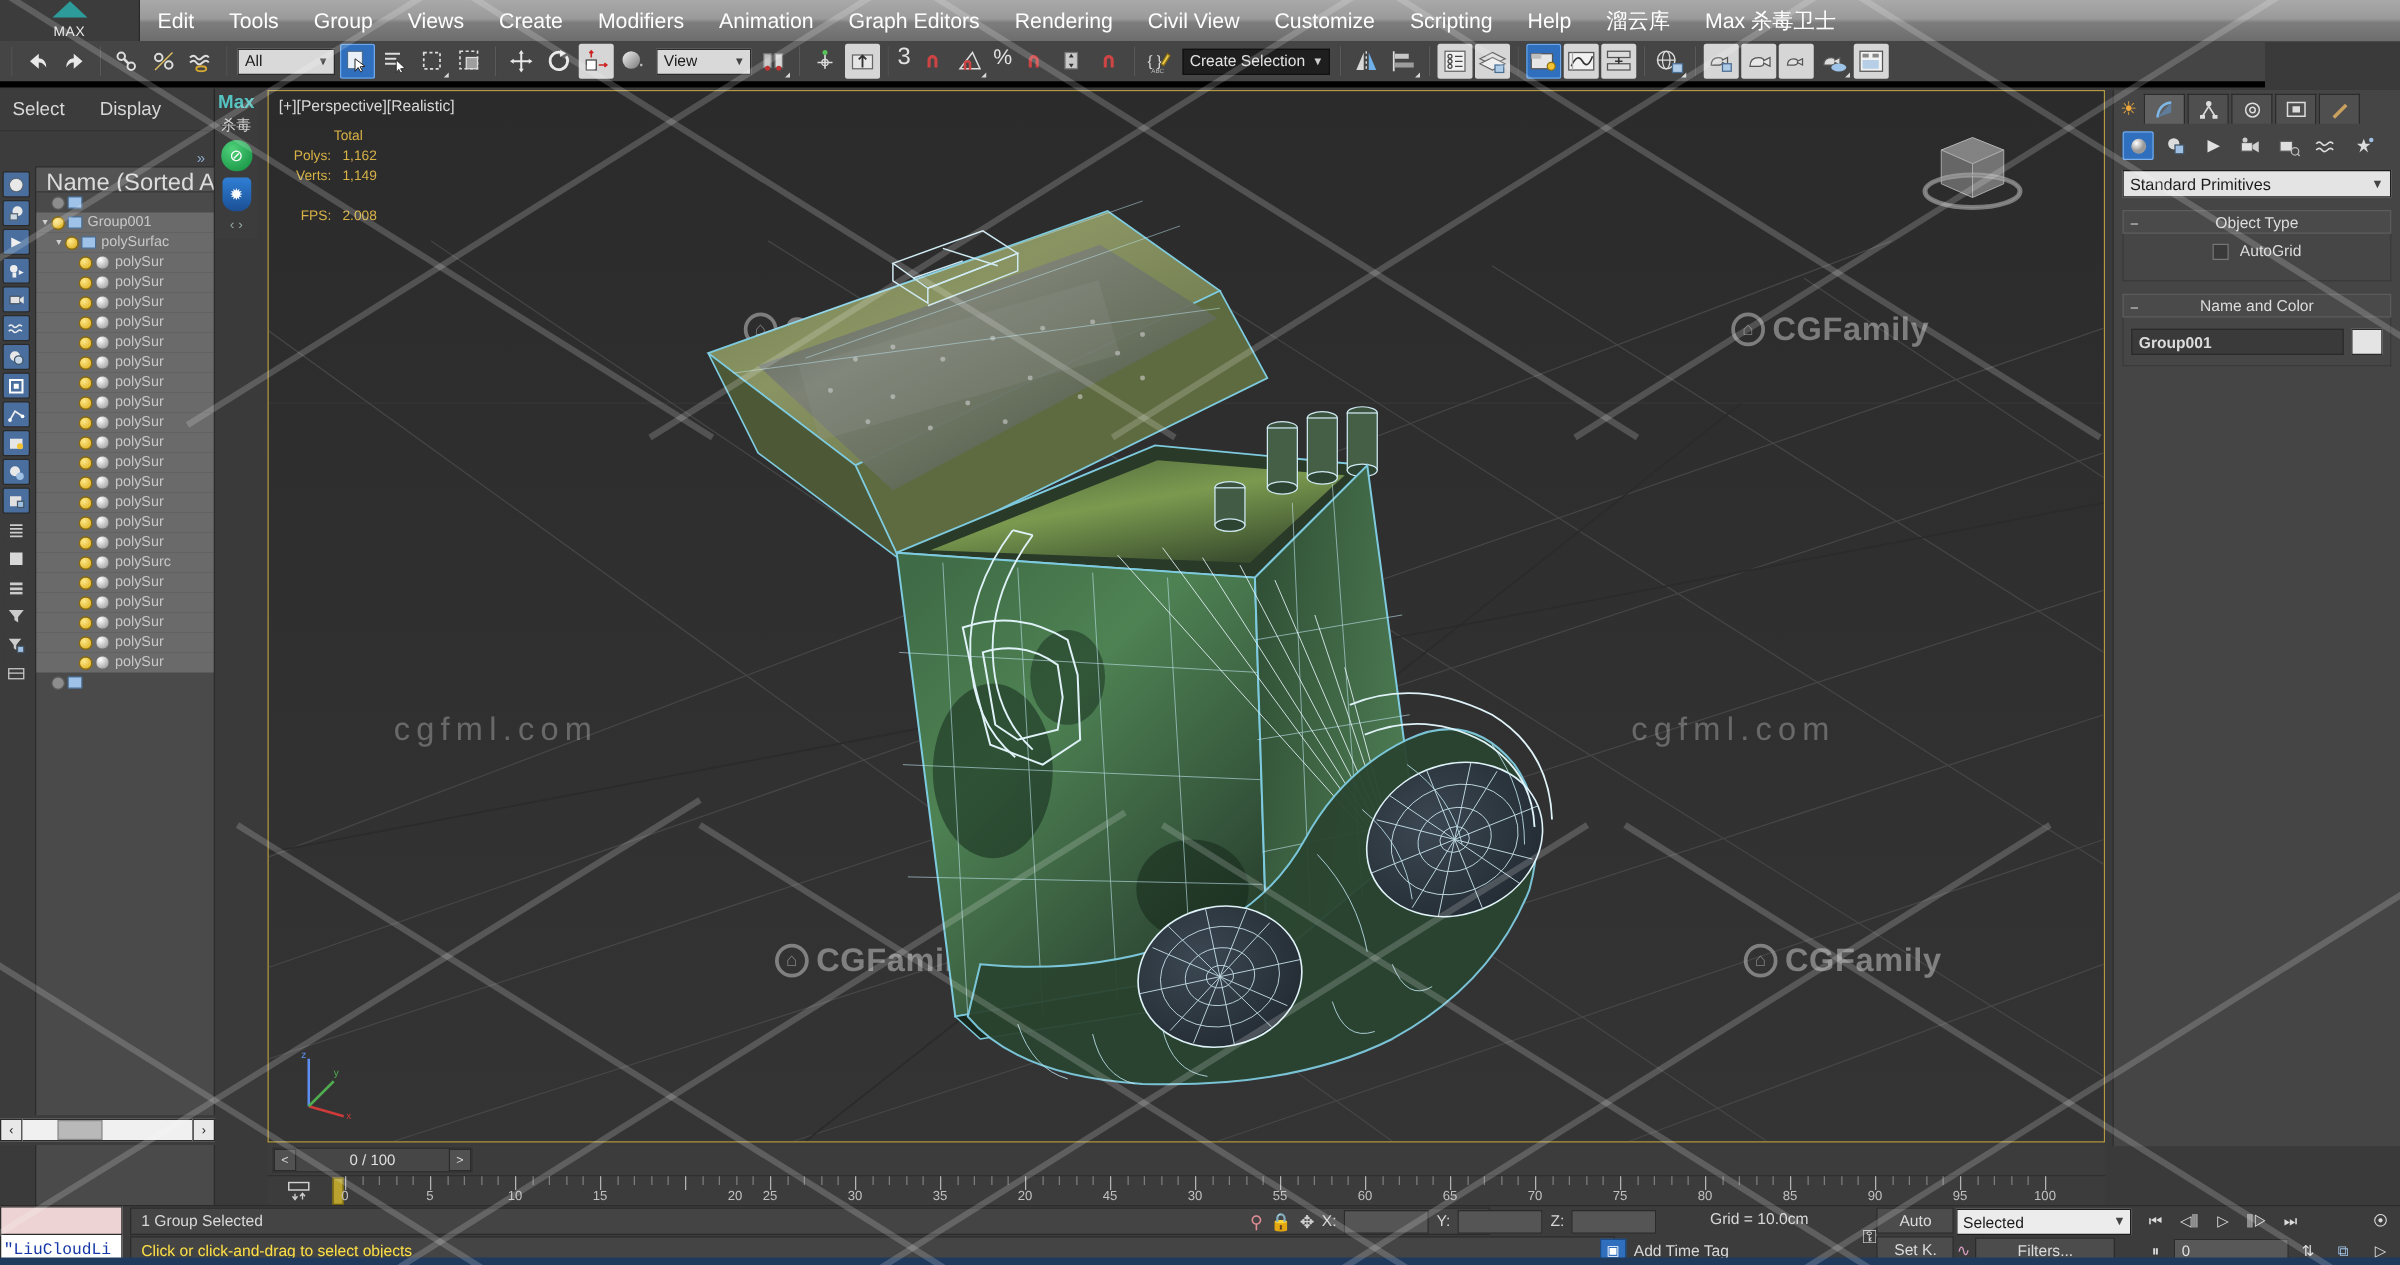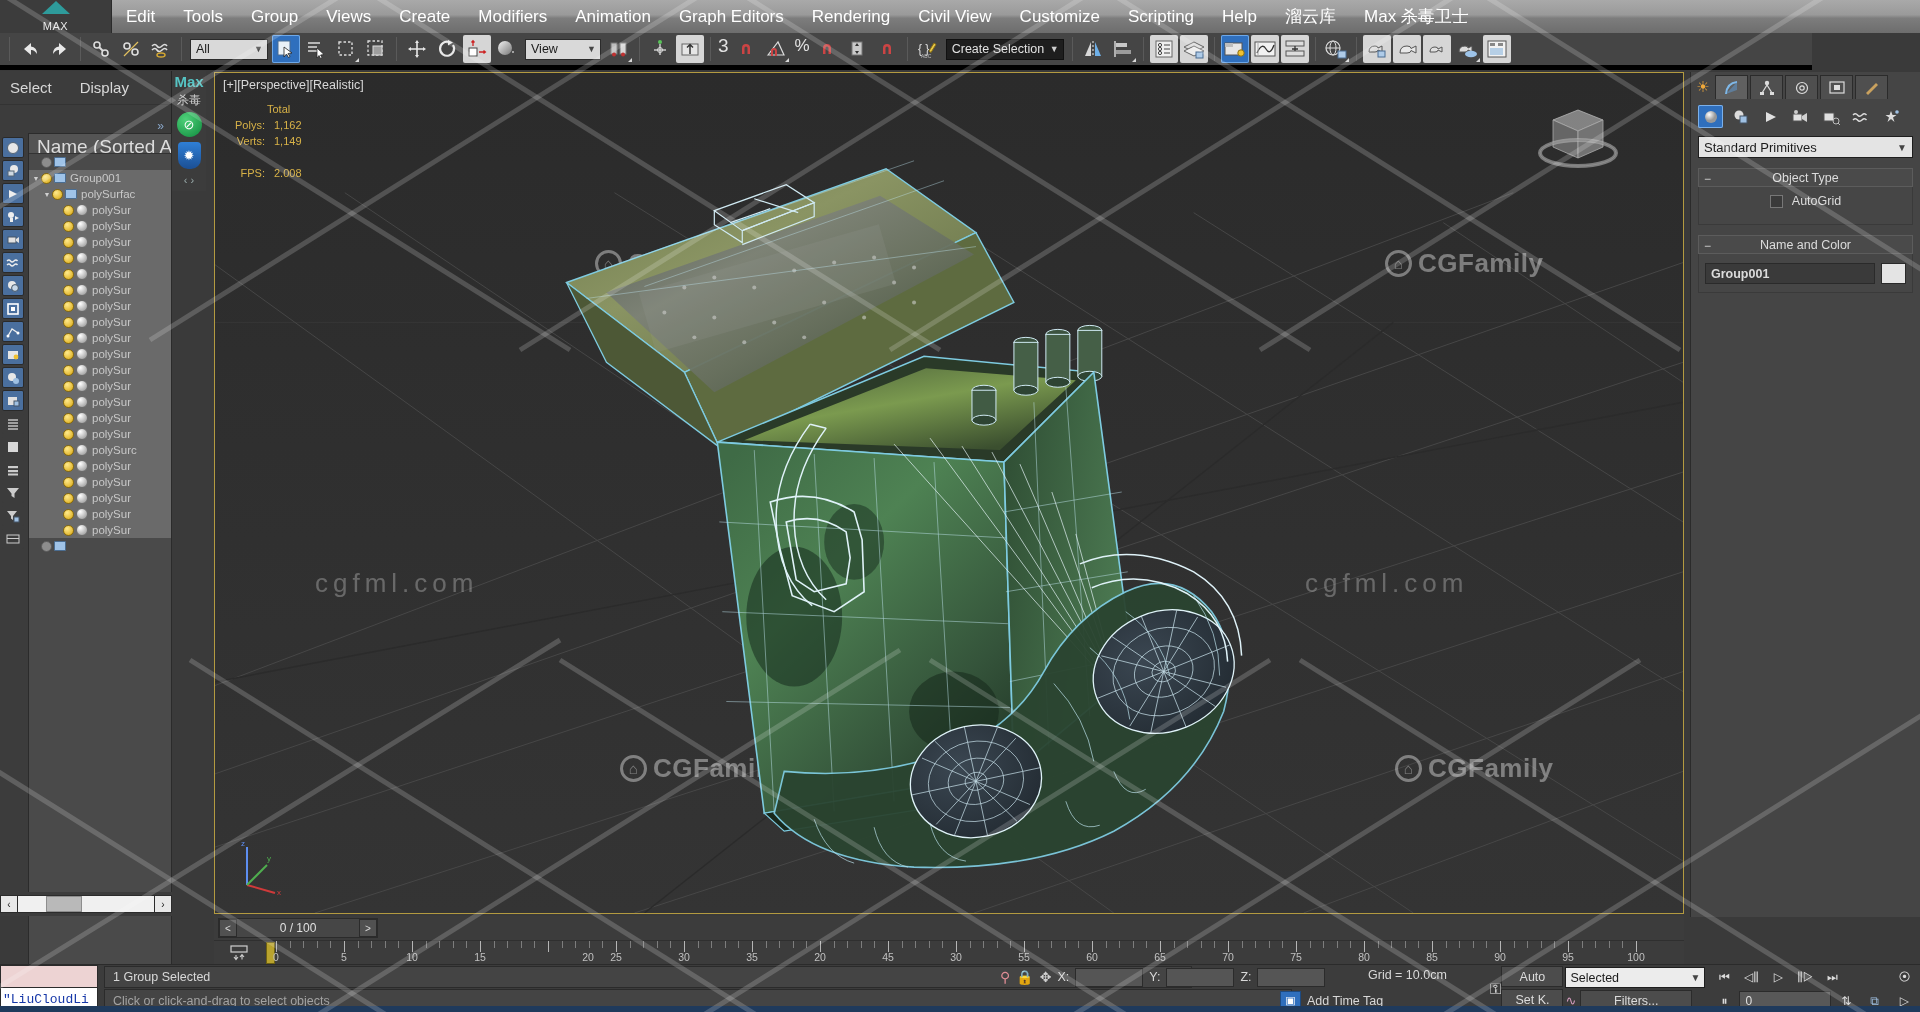--- a/index.html
+++ b/index.html
@@ -180,21 +180,21 @@
 
   
   .statusbar{position:absolute;left:0;top:964px;width:1920px;height:48px;background:#3c3c3c;border-top:1px solid #2b2b2b;}
   .maxscript{position:absolute;left:0;top:0;width:98px;height:48px;}
   .ms-top{height:23px;background:#edd3d3;border:1px solid #2b2b2b;}
   .ms-bot{height:24px;background:#ffffff;border:1px solid #2b2b2b;border-top:none;color:#1537a8;
     font-size:13px;font-family:"Liberation Mono",monospace;display:flex;align-items:center;padding-left:2px;}
   .st-line1{position:absolute;left:104px;top:1px;width:1088px;height:22px;background:#444;border:1px solid #2b2b2b;
     font-size:12.5px;color:#d8d8d8;display:flex;align-items:center;padding-left:8px;}
   .st-line2{position:absolute;left:104px;top:24px;width:1188px;height:23px;background:#444;border:1px solid #2b2b2b;
-    font-size:12.5px;color:#a3a3a3;display:flex;align-items:center;padding-left:8px;}
+    font-size:12.5px;color:#fde047;display:flex;align-items:center;padding-left:8px;}
   .coordbar{position:absolute;left:1000px;top:1px;width:420px;height:22px;display:flex;align-items:center;gap:6px;}
   .coordlbl{font-size:12.5px;color:#d8d8d8;}
   .coordfield{width:68px;height:19px;background:#555;border:1px solid #2b2b2b;}
   .gridlbl{position:absolute;left:1368px;top:3px;font-size:12.5px;color:#d8d8d8;}
   .addtimetag{position:absolute;left:1280px;top:25px;height:21px;display:flex;align-items:center;gap:6px;}
   .tt-icon{width:21px;height:20px;background:#2f6fbd;border:1px solid #1d4a80;
     display:flex;align-items:center;justify-content:center;font-size:11px;color:#fff;}
   .keybar{position:absolute;left:1490px;top:0px;width:430px;height:48px;display:flex;align-items:center;}
   .keycol{width:68px;display:flex;flex-direction:column;align-items:center;}
   .keybtn{width:62px;height:21px;background:#4c4c4c;border:1px solid #2b2b2b;font-size:12.5px;color:#dcdcdc;

